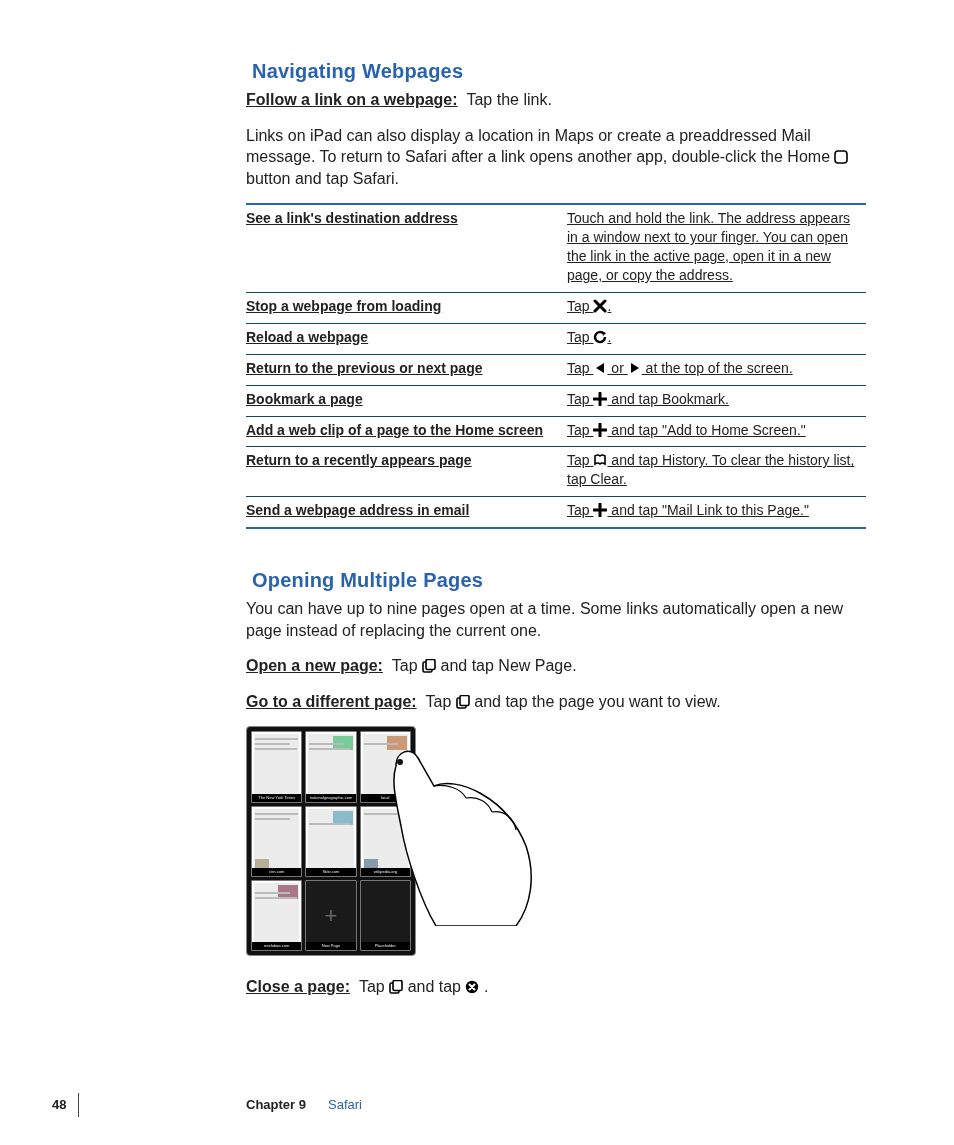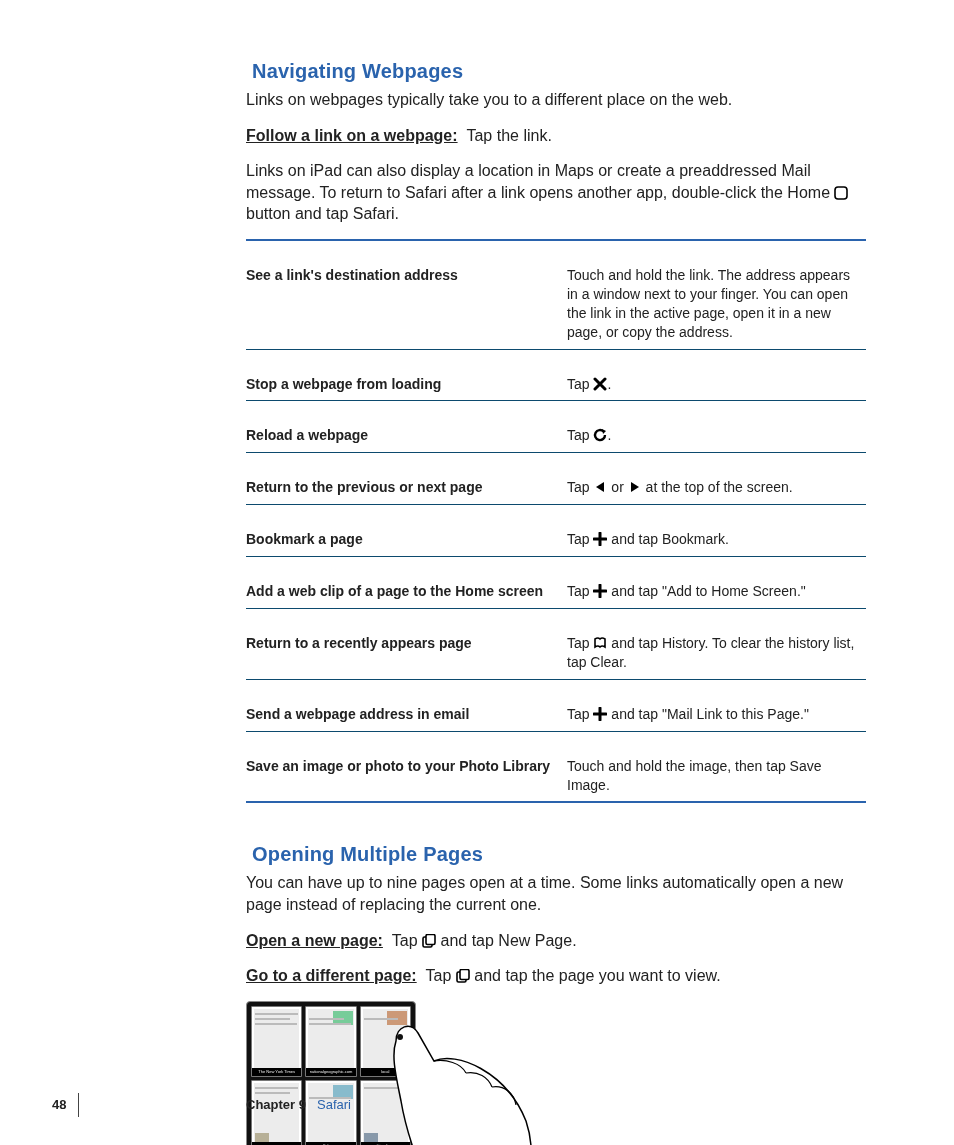--- a/index.html
+++ b/index.html
@@ -51,23 +51,24 @@
   table.ref tr {
     border-top: 1px solid #0c4a6e;
   }
   table.ref tr:first-child {
     border-top: 2px solid #2a63ad;
   }
   table.ref tr:last-child td {
     border-bottom: 2px solid #2a63ad;
   }
   table.ref td {
-    padding: 25px 6px 7px 0;
+    padding: 4px 6px 7px 0;
     vertical-align: top;
     line-height: 1.35;
+    text-decoration: underline;
   }
   table.ref td:first-child {
     width: 315px;
     font-weight: 700;
   }
 
   
   .pagegrid {
     width: 170px;
     height: 230px;
@@ -157,21 +158,21 @@
     height: 24px;
     border-left: 1px solid #444;
   }
   .footer .ch {
     position: absolute;
     left: 246px;
     font-weight: 700;
   }
   .footer .name {
     position: absolute;
-    left: 317px;
+    left: 328px;
     color: #2a63ad;
   }
 </style>
 </head>
 <body>
 
 <svg width="0" height="0" style="position:absolute">
   <defs>
     <g id="i-home">
         <rect x="1" y="1" width="12" height="12" rx="3" fill="none" stroke="#000" stroke-width="1.6"></rect>
@@ -202,21 +203,20 @@
     <g id="i-closecircle">
       <circle cx="7" cy="7" r="6.2" fill="#000"></circle>
       <path d="M4.5 4.5 L9.5 9.5 M9.5 4.5 L4.5 9.5" stroke="#fff" stroke-width="2" stroke-linecap="round"></path>
     </g>
   </defs>
 </svg>
 
 <div class="page">
 
   <h2>Navigating Webpages</h2>
-  <p>Links on webpages typically take you to a different place on the web.</p>
   <p class="action">
     <b>Follow a link on a webpage:</b>
     &nbsp;<span>Tap the link.</span>
   </p>
   <p>
     <span>Links on iPad can also display a location in Maps or create a preaddressed Mail message. To return to Safari after a link opens another app, double-click the Home </span>
     <svg class="inline-icon" width="14" height="14">
         <use href="#i-home"></use>
       </svg>
     <span> button and tap Safari.</span>
@@ -264,24 +264,20 @@
           <td>Return to a recently appears page</td>
           <td>Tap <svg class="inline-icon" width="14" height="14">
               <use href="#i-book"></use>
             </svg> and tap History. To clear the history list, tap Clear.</td>
         </tr>
         <tr>
           <td>Send a webpage address in email</td>
           <td>Tap <svg class="inline-icon" width="14" height="14">
               <use href="#i-plus"></use>
             </svg> and tap "Mail Link to this Page."</td>
-        </tr>
-        <tr>
-          <td>Save an image or photo to your Photo Library</td>
-          <td>Touch and hold the image, then tap Save Image.</td>
         </tr>
       </tbody>
   </table>
 
   <h2>Opening Multiple Pages</h2>
   <p>You can have up to nine pages open at a time. Some links automatically open a new page instead of replacing the current one.</p>
   <p class="action">
     <b>Open a new page:</b>
     &nbsp;<span>Tap </span>
     <svg class="inline-icon" width="14" height="14">

